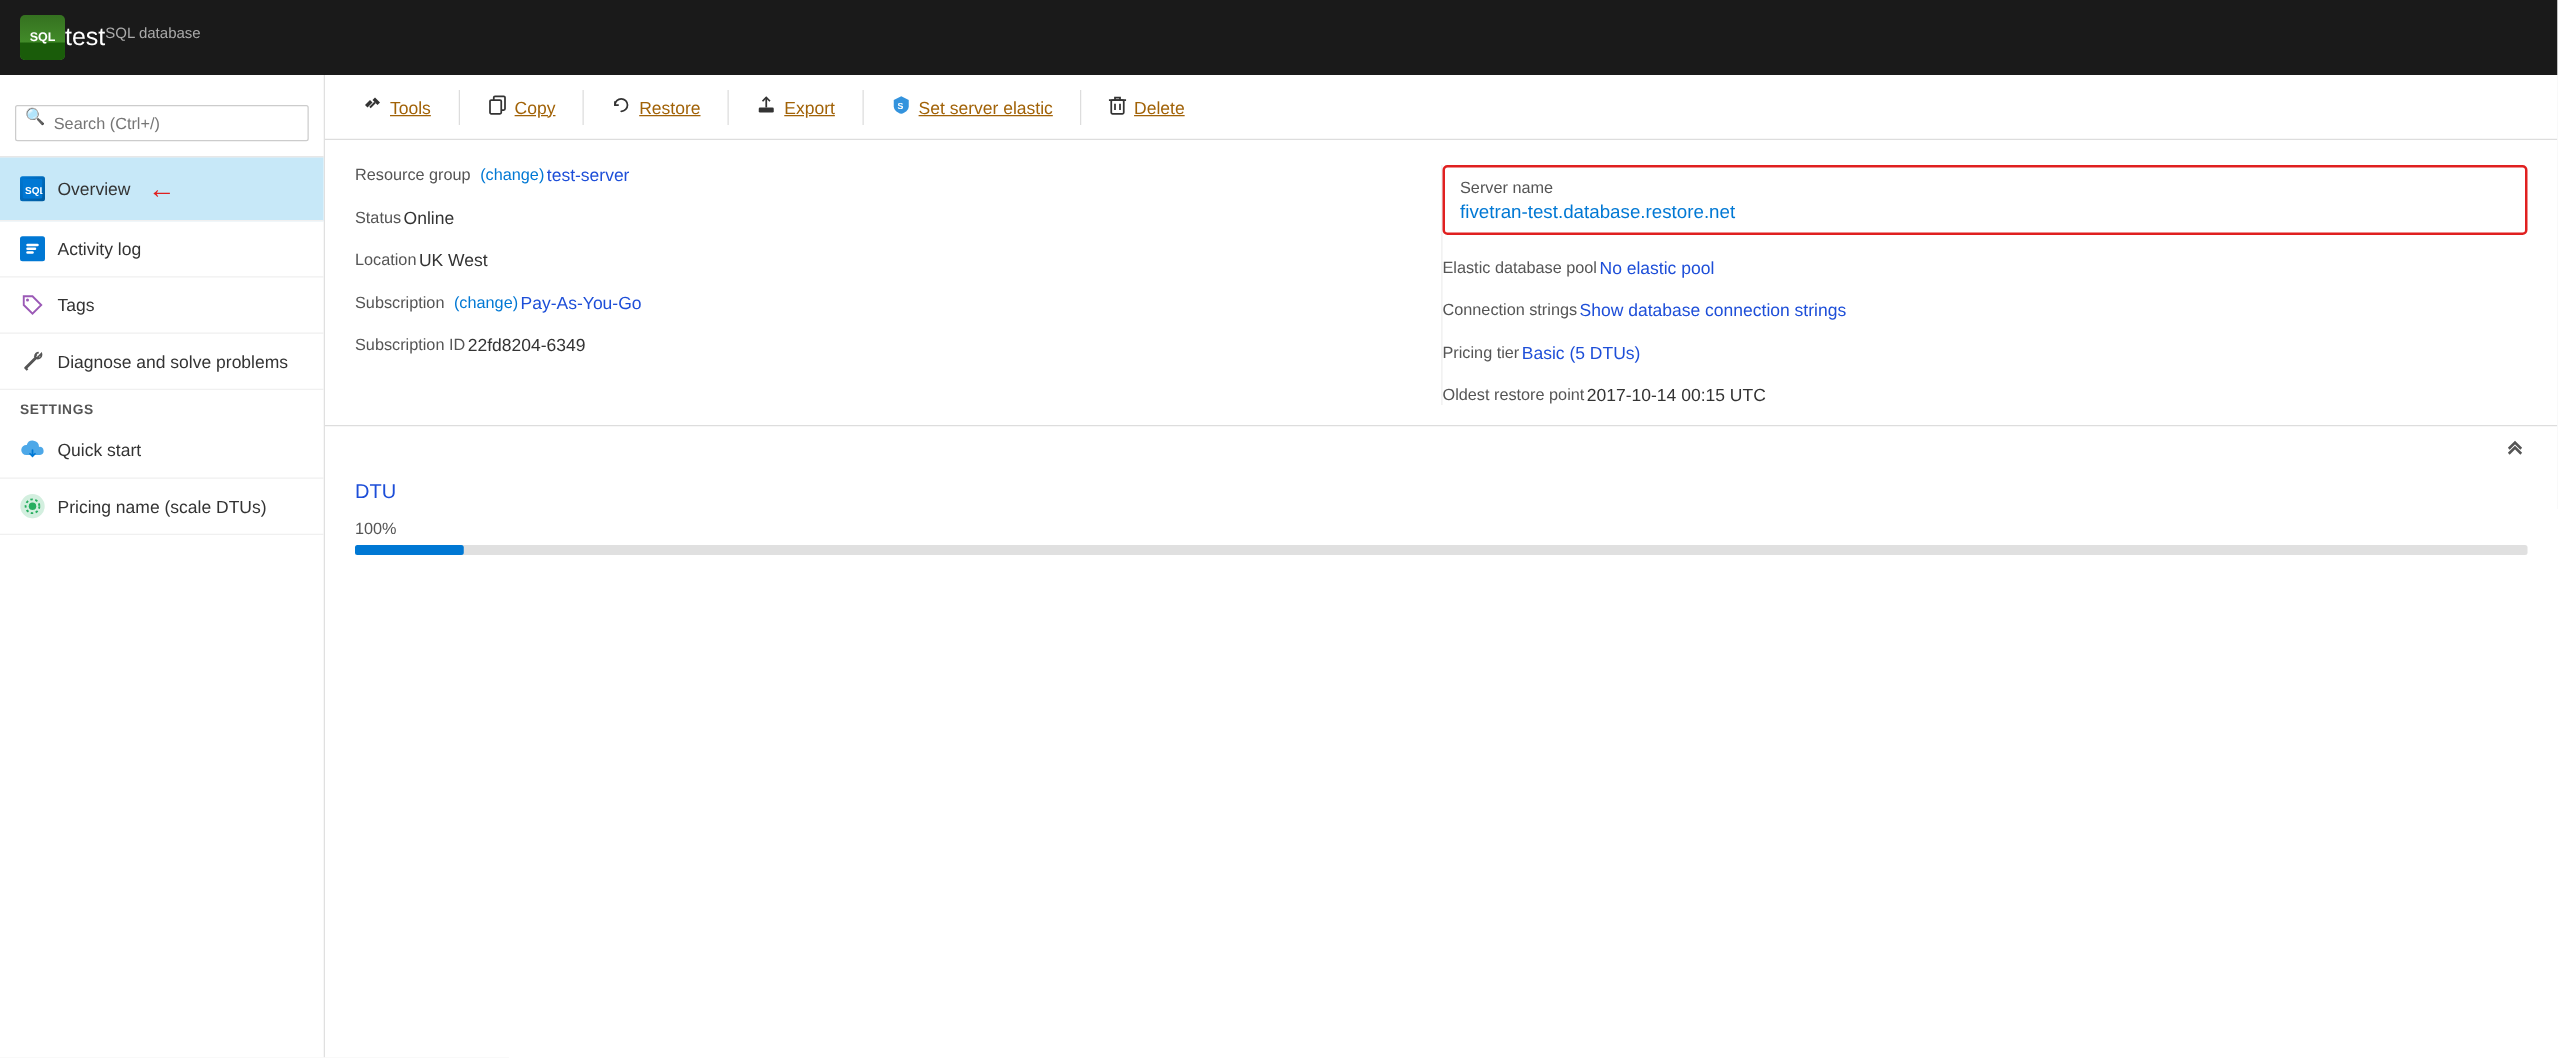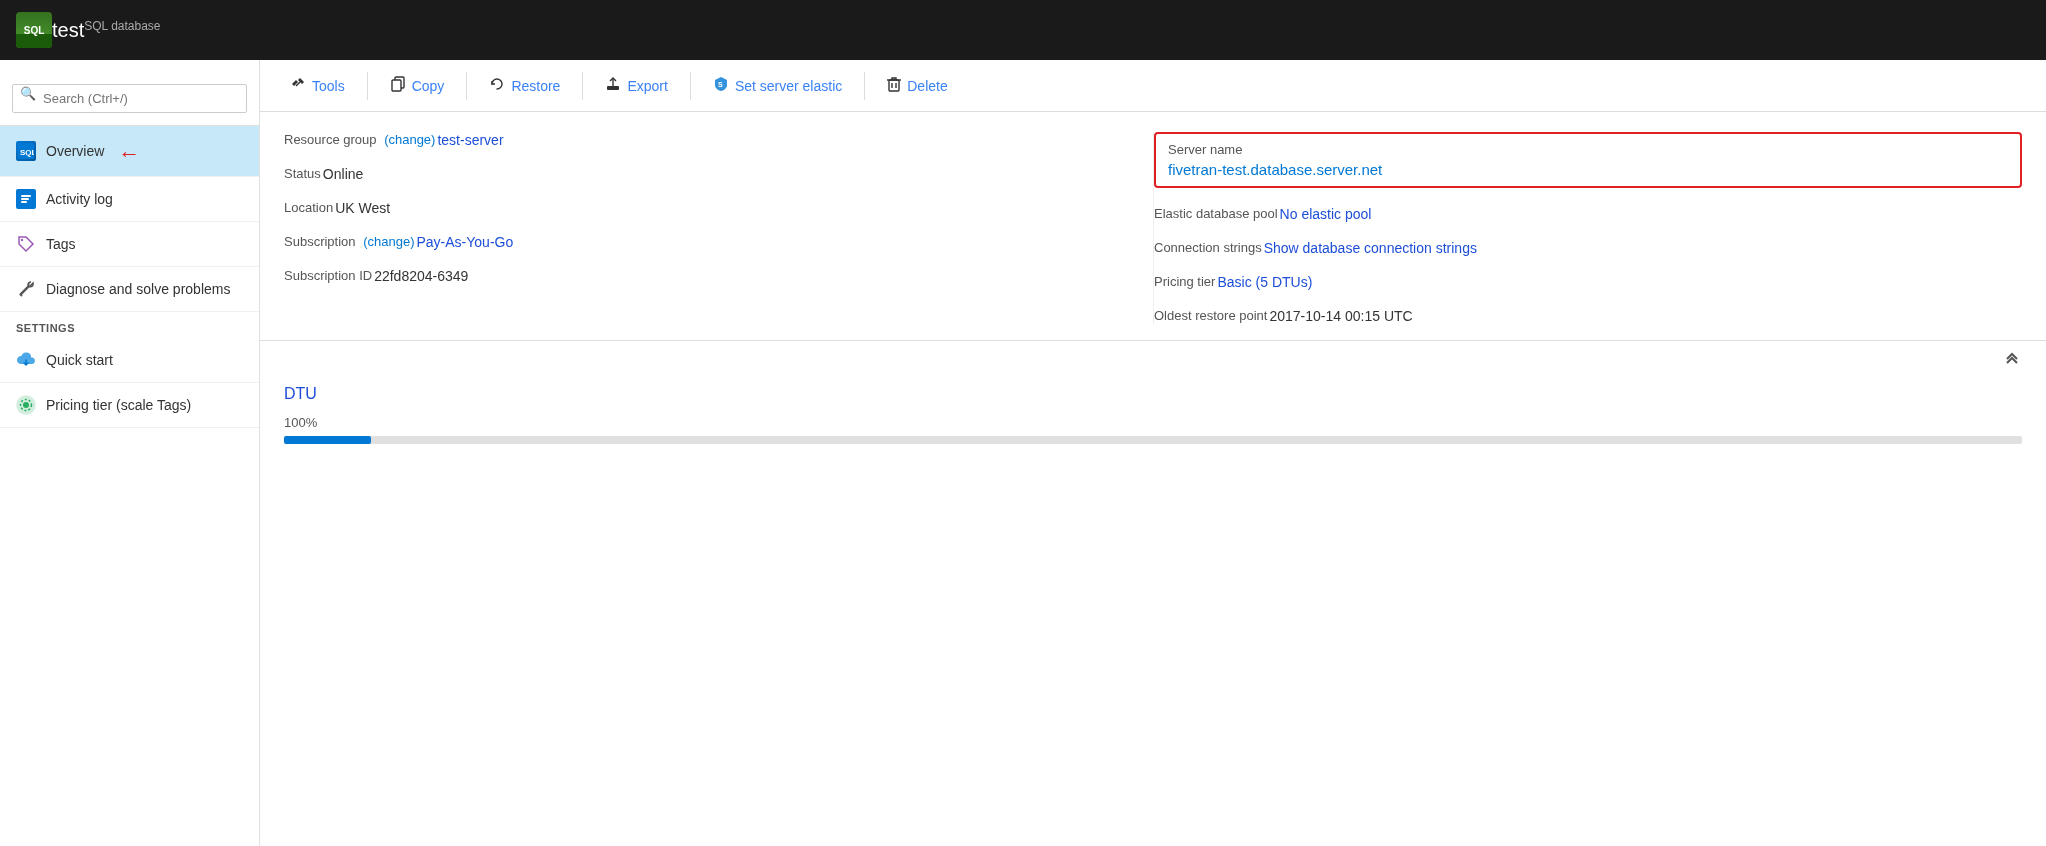--- a/index.html
+++ b/index.html
@@ -107,22 +107,23 @@
     }
     .toolbar-btn {
       display: flex;
       align-items: center;
       gap: 6px;
       padding: 6px 14px;
       border: none;
       background: transparent;
       cursor: pointer;
       font-size: 14px;
-      color: #3b82f6;
-      border-radius: 2px;
+      color: #a16207;
+      border-radius: 2px;
+      text-decoration: underline;
     }
     .toolbar-divider { width: 1px; height: 28px; background: #ddd; margin: 0 4px; }
 
     
     .info-section {
       display: grid;
       grid-template-columns: 1fr 1fr;
       gap: 0;
       padding: 20px 24px 16px 24px;
       border-bottom: 1px solid #ddd;
@@ -325,21 +326,21 @@
     </div>
 
     <div class="sidebar-item">
       <div class="item-icon icon-gear-circle">
         <svg width="20" height="20" viewBox="0 0 20 20">
           <circle cx="10" cy="10" r="9" fill="#27ae60" opacity="0.2" stroke="#27ae60" stroke-width="1.5"></circle>
           <circle cx="10" cy="10" r="3" fill="#27ae60"></circle>
           <circle cx="10" cy="10" r="5.5" fill="none" stroke="#27ae60" stroke-width="1.5" stroke-dasharray="2 2"></circle>
         </svg>
       </div>
-      <span>Pricing tier (scale Tags)</span>
+      <span>Pricing name (scale DTUs)</span>
     </div>
   </div>
 
   <div class="content">
 
     <div class="toolbar">
 
       <button class="toolbar-btn">
         <span>
           <svg width="16" height="16" viewBox="0 0 16 16">
@@ -442,21 +443,21 @@
         <div class="info-field">
           <span class="info-label">Subscription ID</span>
           <span class="info-value">22fd8204-6349</span>
         </div>
       </div>
 
       <div class="info-right">
 
         <div class="server-name-box">
           <div class="info-label">Server name</div>
-          <a class="info-value link">fivetran-test.database.server.net</a>
+          <a class="info-value link">fivetran-test.database.restore.net</a>
         </div>
 
         <div class="info-field">
           <span class="info-label">Elastic database pool</span>
           <a class="info-value link">No elastic pool</a>
         </div>
 
         <div class="info-field">
           <span class="info-label">Connection strings</span>
           <a class="info-value link">Show database connection strings</a>

